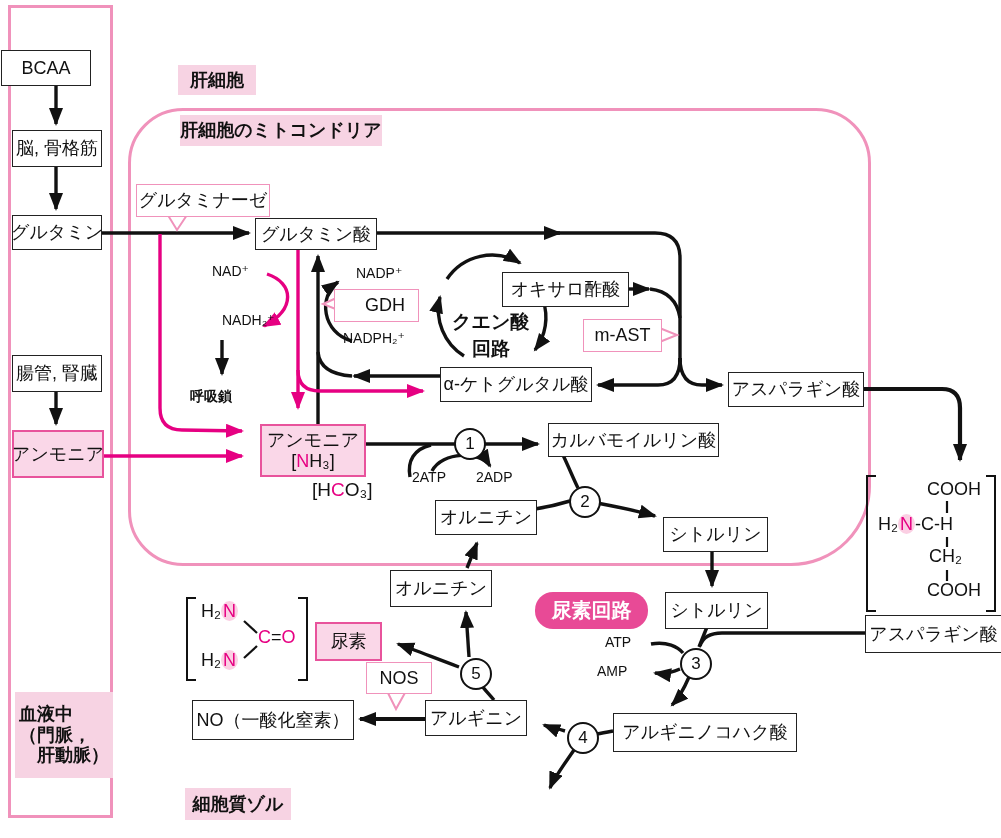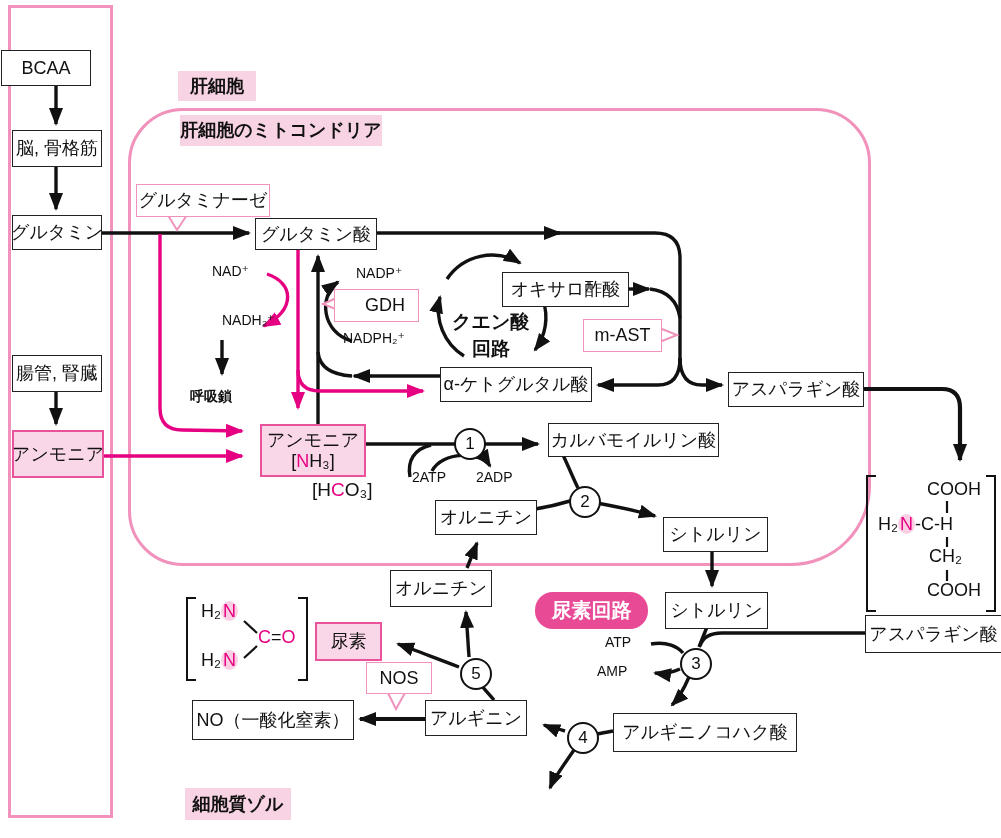--- a/index.html
+++ b/index.html
@@ -134,22 +134,29 @@
     </div>
   <div class="lab box" style="left:12px;top:215px;width:88px;height:33px;">
       <span>グルタミン</span>
     </div>
   <div class="lab box" style="left:12px;top:355px;width:88px;height:35px;">
       <span>腸管, 腎臓</span>
     </div>
   <div class="lab pinkbox" style="left:12px;top:430px;width:88px;height:44px;">
       <span>アンモニア</span>
     </div>
-
-  <div class="lab plabel" style="left:178px;top:71px;width:78px;height:30px;">
+  <div class="lab plabel" style="left:15px;top:692px;width:90px;height:82px;white-space:normal;text-align:left;padding:2px 4px;">
+    <div>
+      <div>血液中</div>
+      <div>（門脈，</div>
+      <div>　肝動脈）</div>
+    </div>
+  </div>
+
+  <div class="lab plabel" style="left:178px;top:65px;width:78px;height:30px;">
       <span>肝細胞</span>
     </div>
   <div class="lab plabel" style="left:180px;top:115px;width:202px;height:31px;">
       <span>肝細胞のミトコンドリア</span>
     </div>
   <div class="lab plabel" style="left:185px;top:788px;width:106px;height:32px;">
       <span>細胞質ゾル</span>
     </div>
   <div class="lab badge" style="left:535px;top:592px;width:113px;height:37px;">
       <span>尿素回路</span>

